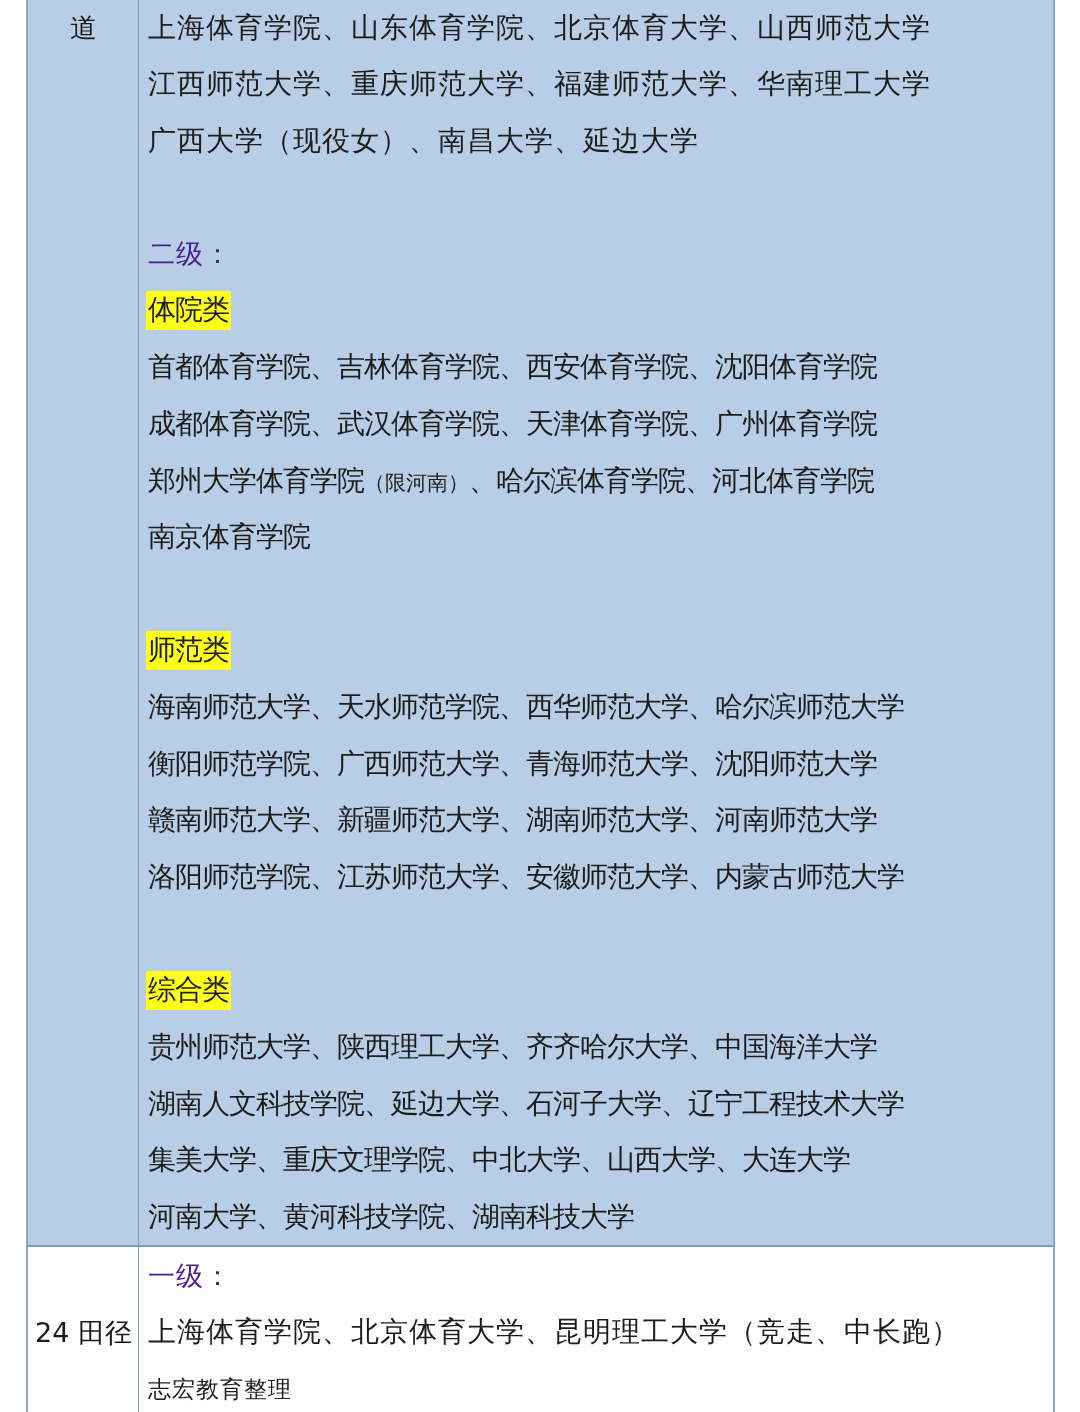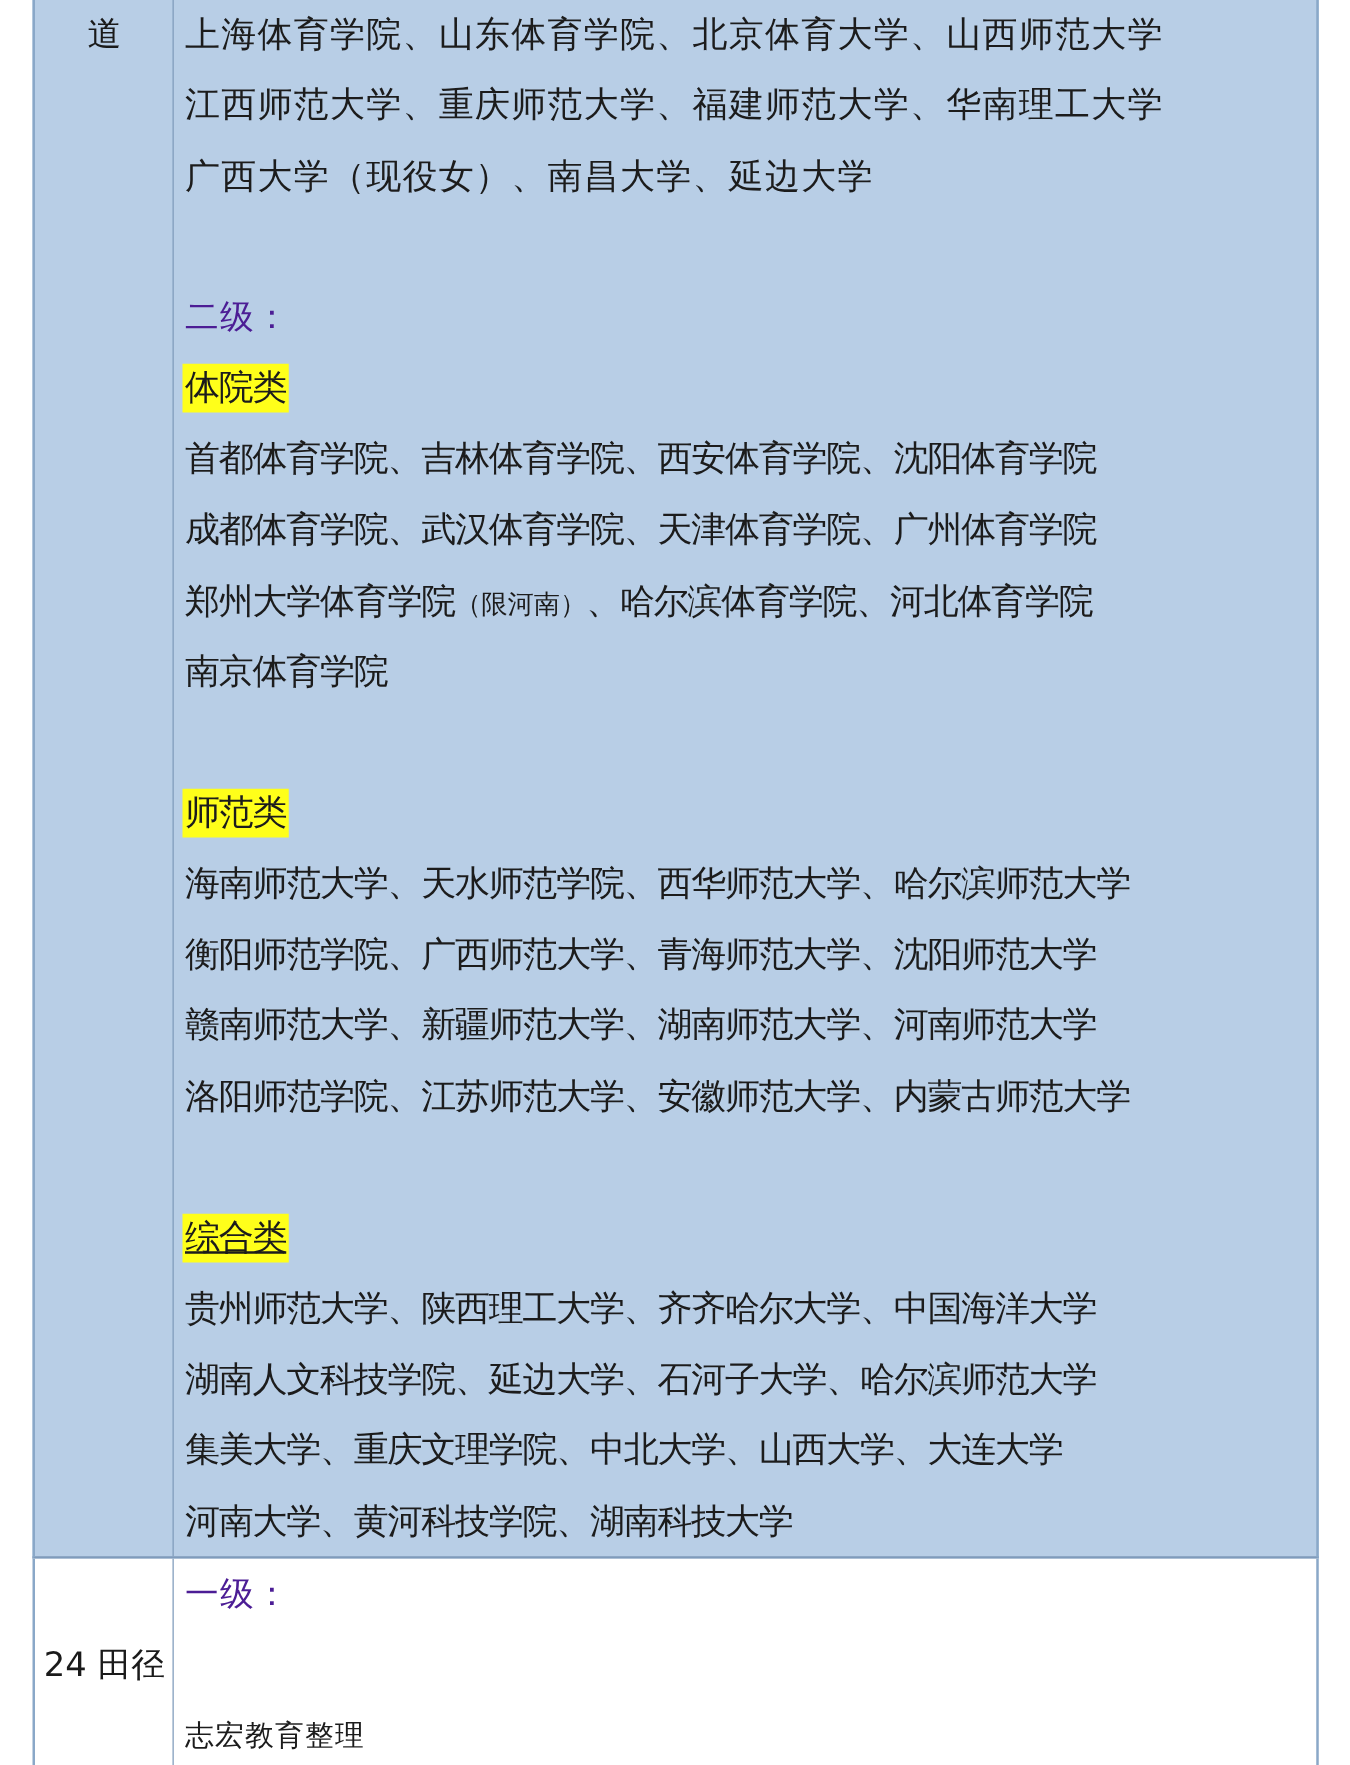--- a/index.html
+++ b/index.html
@@ -132,25 +132,26 @@
     <div class="line condensed" style="top:519px;">南京体育学院</div>
 
     <div class="line" style="top:632px;">
       <span class="category-tag">师范类</span>
     </div>
     <div class="line condensed" style="top:689px;">海南师范大学、天水师范学院、西华师范大学、哈尔滨师范大学</div>
     <div class="line condensed" style="top:746px;">衡阳师范学院、广西师范大学、青海师范大学、沈阳师范大学</div>
     <div class="line condensed" style="top:802px;">赣南师范大学、新疆师范大学、湖南师范大学、河南师范大学</div>
     <div class="line condensed" style="top:859px;">洛阳师范学院、江苏师范大学、安徽师范大学、内蒙古师范大学</div>
 
-    <div class="line" style="top:972px;text-decoration:underline;">
+    <div class="line" style="top:972px;">
       <span class="category-tag">综合类</span>
     </div>
     <div class="line condensed" style="top:1029px;">贵州师范大学、陕西理工大学、齐齐哈尔大学、中国海洋大学</div>
-    <div class="line condensed" style="top:1086px;">湖南人文科技学院、延边大学、石河子大学、哈尔滨师范大学</div>
+    <div class="line condensed" style="top:1086px;">湖南人文科技学院、延边大学、石河子大学、辽宁工程技术大学</div>
     <div class="line condensed" style="top:1142px;">集美大学、重庆文理学院、中北大学、山西大学、大连大学</div>
     <div class="line condensed" style="top:1199px;text-align:center;">河南大学、黄河科技学院、湖南科技大学</div>
 
     <div class="line level-heading" style="top:1258px;">一级：</div>
+    <div class="line" style="top:1314px;">上海体育学院、北京体育大学、昆明理工大学（竞走、中长跑）</div>
     <div class="line credit" style="top:1371px;">志宏教育整理</div>
 
   </div>
 </div>
 
 </body></html>

